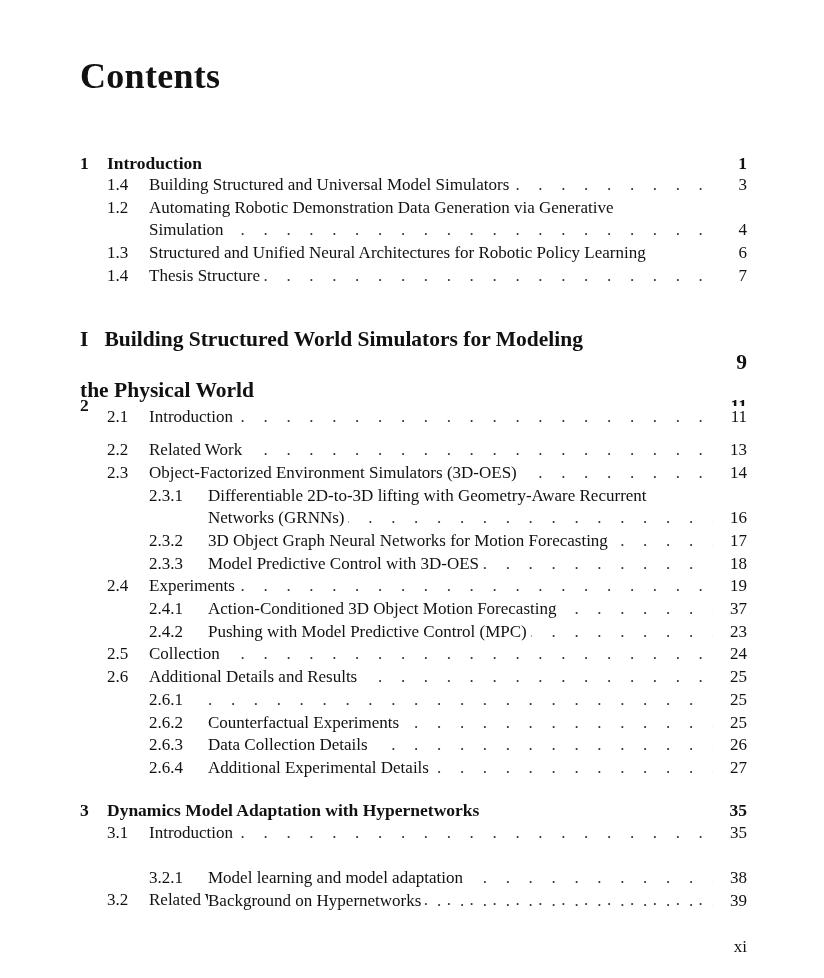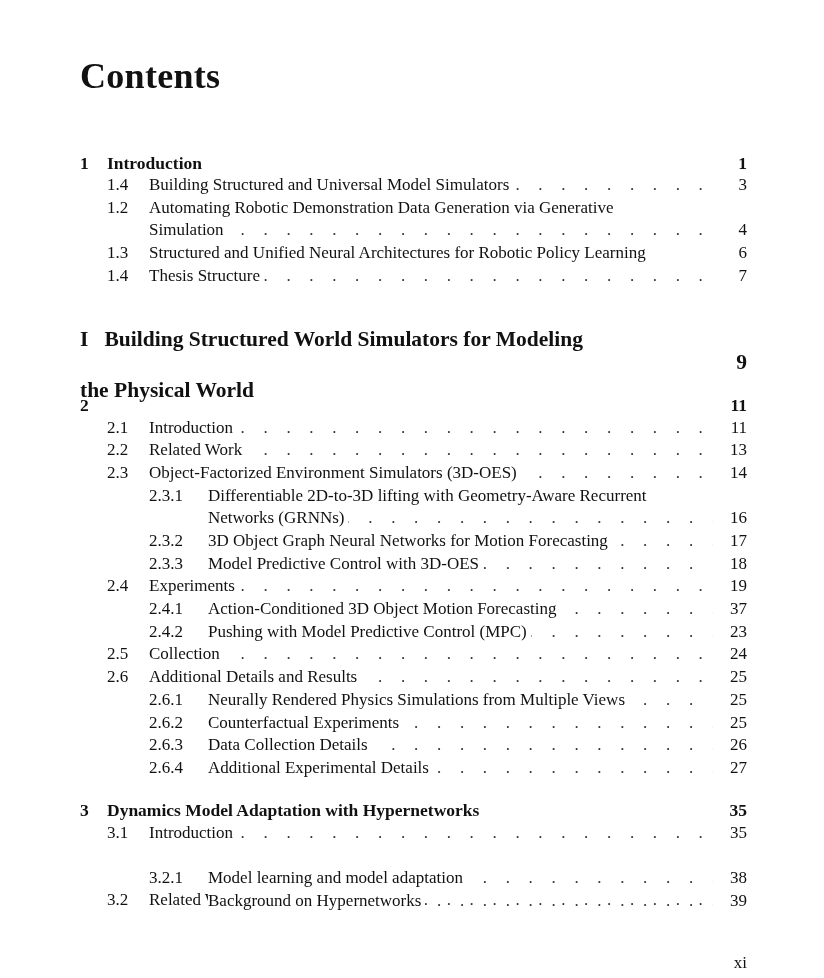--- a/index.html
+++ b/index.html
@@ -99,21 +99,20 @@
     }
     .part .part-line1 { position: absolute; left: 0; top: 0; white-space: nowrap; }
     .part .part-line2 { position: absolute; left: 0; top: 23px; white-space: nowrap; margin-top: 28px; }
     .part .part-page { position: absolute; right: 0; top: 23px; }
     .footer {
       position: absolute;
       right: 77px;
       top: 937px;
       font-family: "Liberation Serif", "DejaVu Serif", serif;
       font-size: 17px;
-      margin-top: 16px;
     }
   </style>
 </head>
 <body>
 
 <div class="page">
   <h1 class="title">Contents</h1>
 
   <div class="toc">
 
@@ -157,21 +156,21 @@
       <span class="part-line1"><span>I</span>&nbsp;&nbsp;&nbsp;<span>Building Structured World Simulators for Modeling</span></span>
       <span class="part-line2">the Physical World</span>
       <span class="part-page">9</span>
     </div>
 
     <div class="row chapter" style="top:394px">
       <span class="num">2</span>
       <span class="page-num">11</span>
     </div>
 
-    <div class="row l1" style="top:417px">
+    <div class="row l1" style="top:406px">
       <span class="num">2.1</span>
       <span class="leader">. . . . . . . . . . . . . . . . . . . . . . . . . . . . . . . . . . . . . . . . . . . . . . . . . . . . .</span>
       <span class="text">Introduction</span>
       <span class="page-num">11</span>
     </div>
 
     <div class="row l1" style="top:439px">
       <span class="num">2.2</span>
       <span class="leader">. . . . . . . . . . . . . . . . . . . . . . . . . . . . . . . . . . . . . . . . . . . . . . . . . . . . .</span>
       <span class="text">Related Work</span>
@@ -240,21 +239,20 @@
     <div class="row l1" style="top:666px">
       <span class="num">2.6</span>
       <span class="leader">. . . . . . . . . . . . . . . . . . . . . . . . . . . . . . . . . . . . . . . . . . . . . . . . . . . . .</span>
       <span class="text">Additional Details and Results</span>
       <span class="page-num">25</span>
     </div>
 
     <div class="row l2" style="top:689px">
       <span class="num">2.6.1</span>
       <span class="leader">. . . . . . . . . . . . . . . . . . . . . . . . . . . . . . . . . . . . . . . . . . . . . . . . . . . . .</span>
-      <span class="text">Neurally Rendered Physics Simulations from Multiple Views</span>
       <span class="page-num">25</span>
     </div>
 
     <div class="row l2" style="top:712px">
       <span class="num">2.6.2</span>
       <span class="leader">. . . . . . . . . . . . . . . . . . . . . . . . . . . . . . . . . . . . . . . . . . . . . . . . . . . . .</span>
       <span class="text">Counterfactual Experiments</span>
       <span class="page-num">25</span>
     </div>
 

